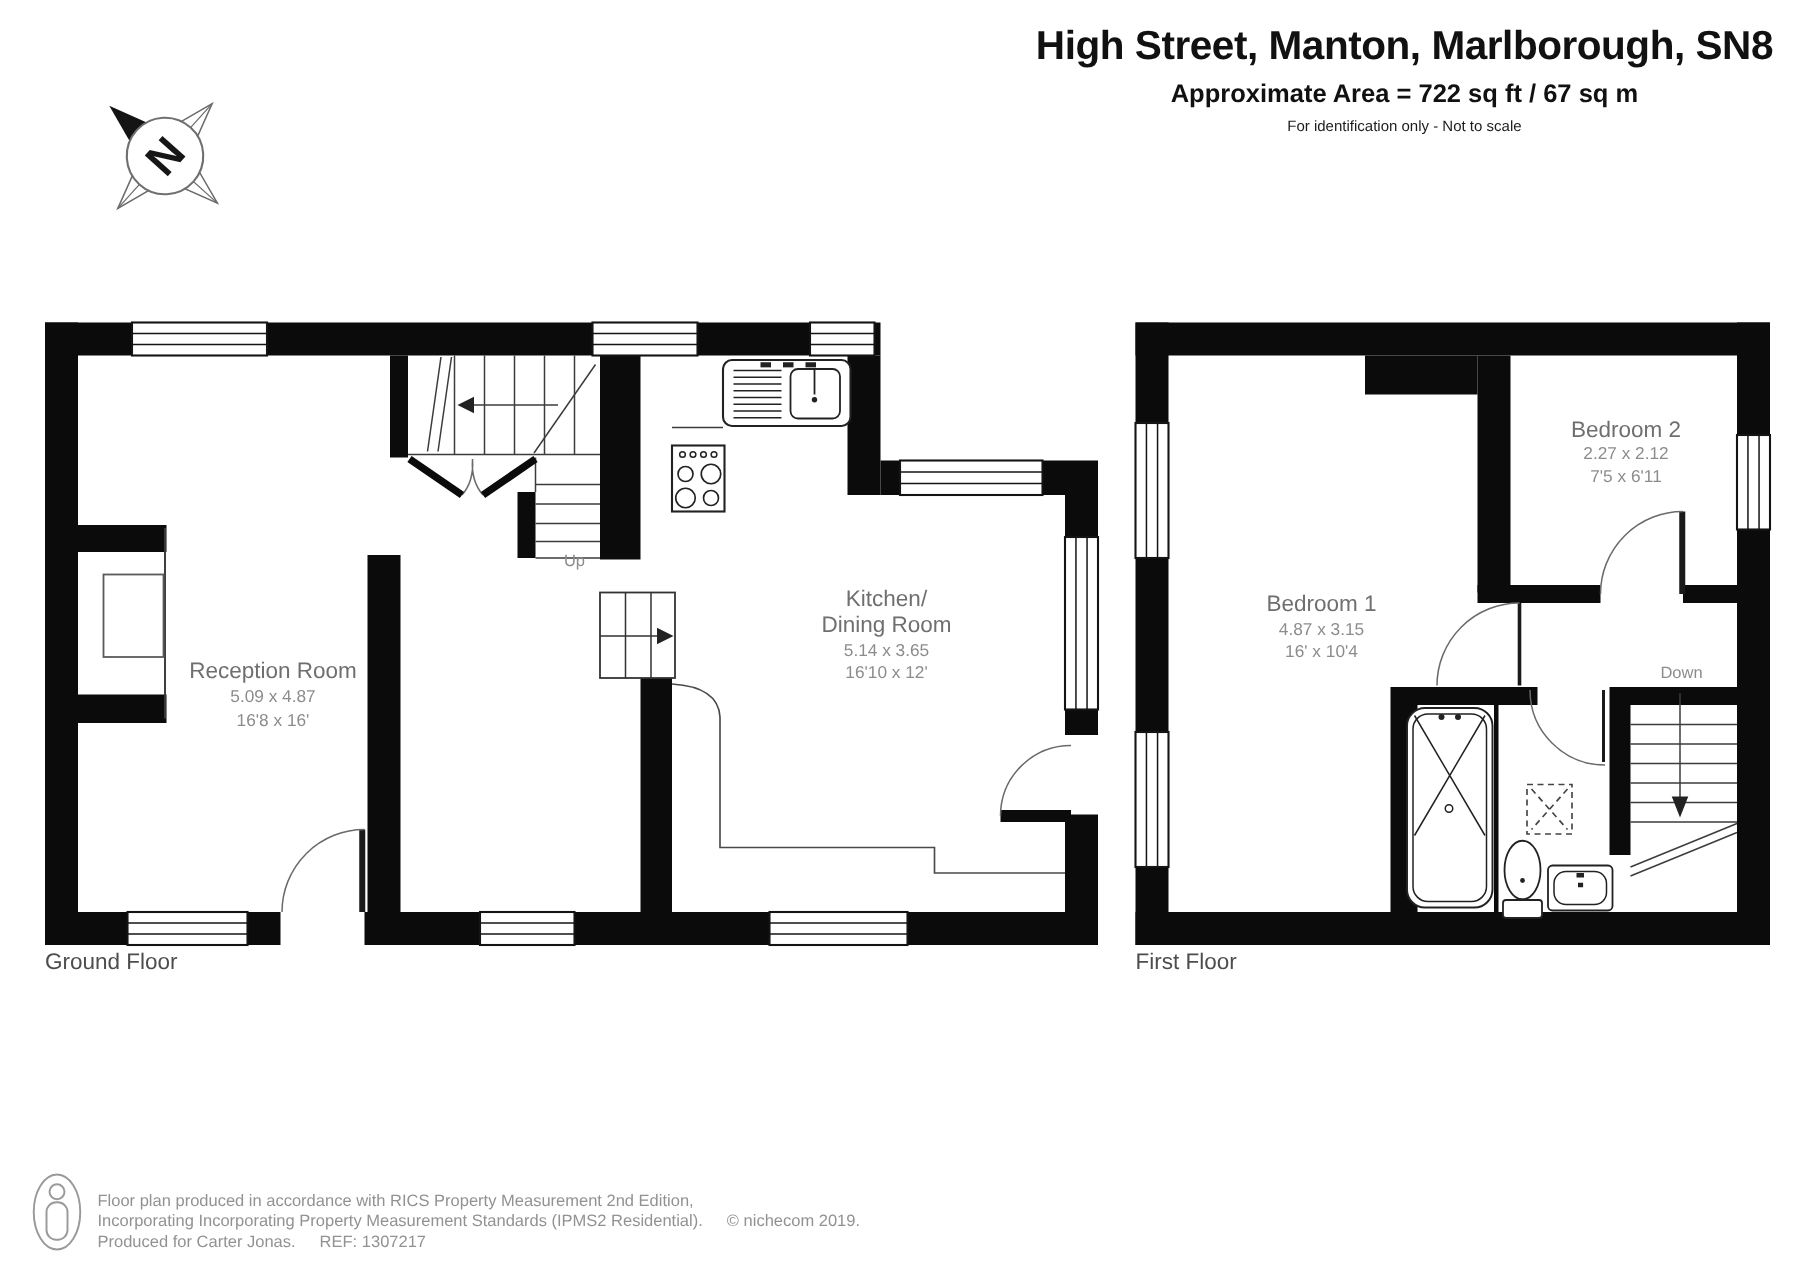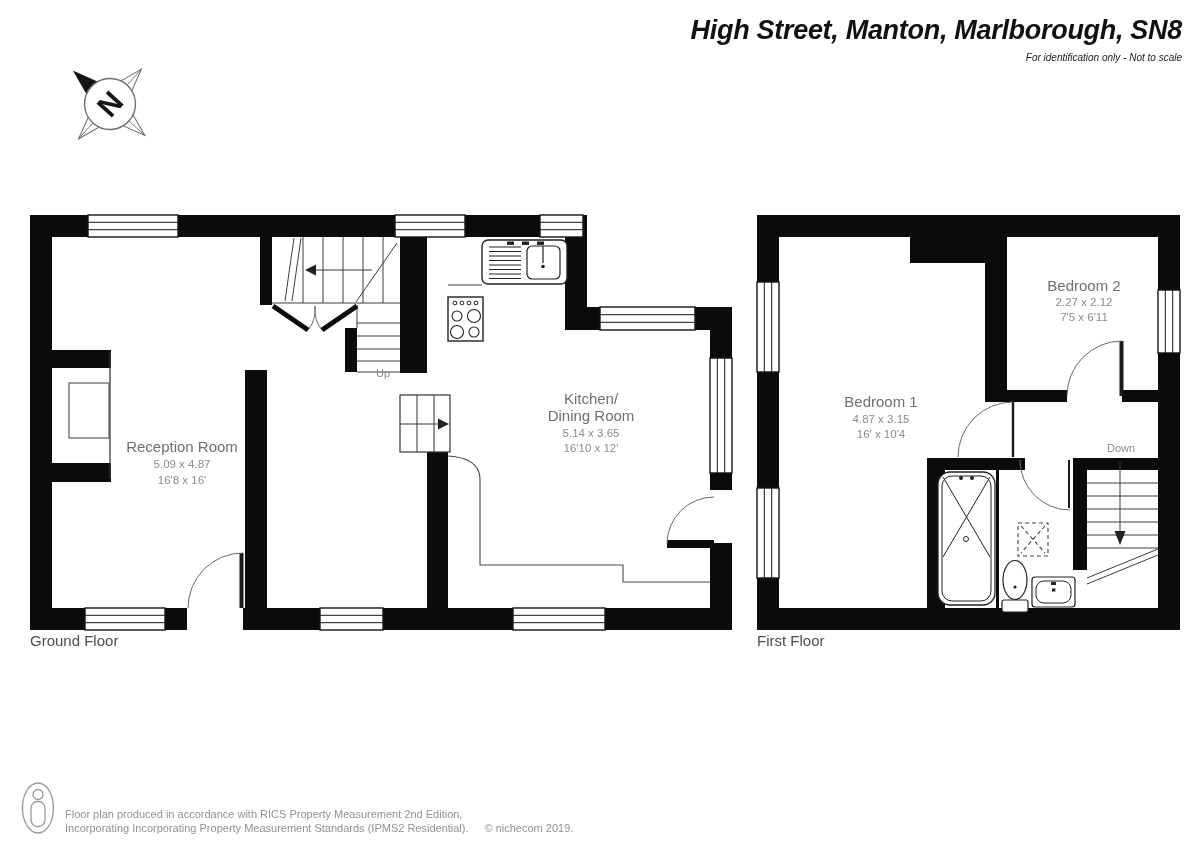--- a/index.html
+++ b/index.html
@@ -1,36 +1,37 @@
 <!DOCTYPE html>
 <html><head>
 <meta charset="utf-8">
 <style>
   html,body{margin:0;padding:0;background:#ffffff;}
   body{width:1200px;height:848px;position:relative;font-family:"Liberation Sans",sans-serif;overflow:hidden;}
-  .header{position:absolute;top:16px;right:18px;text-align:right;color:#111;font-style:italic;}
+  .header{position:absolute;top:16px;right:18px;text-align:center;color:#111;}
   .header .title{font-size:27px;font-weight:700;letter-spacing:-0.3px;margin:0;line-height:1.1;}
   .header .area{font-size:17px;font-weight:700;margin-top:7px;}
   .header .disclaimer{font-size:10px;font-weight:400;margin-top:6px;color:#1c1c1c;}
   .plan-svg{position:absolute;left:0;top:0;width:1200px;height:848px;}
   .footer{position:absolute;left:20px;top:781px;display:flex;align-items:flex-end;}
   .footer .ftext{margin-left:9px;margin-top:5px;font-size:11px;line-height:13.4px;color:#929292;}
   .footer .row span{display:inline-block;}
   .footer .gap{margin-left:16px;}
   svg text{font-family:"Liberation Sans",sans-serif;}
   .room-name{font-size:15px;fill:#6f6f6f;}
   .room-dim{font-size:11.5px;fill:#8c8c8c;}
   .stair-label{font-size:11px;fill:#8c8c8c;}
   .floor-label{font-size:15px;fill:#4d4d4d;}
 </style>
 </head>
 <body>
 
 <div class="header">
   <div class="title">High Street, Manton, Marlborough, SN8</div>
+  <div class="area">Approximate Area = 722 sq ft / 67 sq m</div>
   <div class="disclaimer">For identification only - Not to scale</div>
 </div>
 
 <svg class="plan-svg" viewBox="0 0 1200 848" xmlns="http://www.w3.org/2000/svg">
 
   <g transform="translate(110,104) rotate(-48)">
     <path d="M47,0 L10,-12 L10,12 Z" fill="#ffffff" stroke="#6b6b6b" stroke-width="1"></path>
     <path d="M0,47 L12,10 L-12,10 Z" fill="#ffffff" stroke="#6b6b6b" stroke-width="1"></path>
     <path d="M-47,0 L-10,-12 L-10,12 Z" fill="#ffffff" stroke="#6b6b6b" stroke-width="1"></path>
     <path d="M47,0 L10,0 M0,47 L0,10 M-47,0 L-10,0" stroke="#6b6b6b" stroke-width="0.8"></path>
@@ -241,14 +242,17 @@
   <svg width="36" height="54" viewBox="0 0 36 54">
     <ellipse cx="18" cy="27" rx="15.5" ry="25" fill="none" stroke="#9a9a9a" stroke-width="1.3"></ellipse>
     <circle cx="18" cy="13.5" r="5" fill="none" stroke="#9a9a9a" stroke-width="1.3"></circle>
     <rect x="11" y="20.5" width="14" height="25" rx="6.5" fill="none" stroke="#9a9a9a" stroke-width="1.3"></rect>
   </svg>
   <div class="ftext">
     <div class="row"><span>Floor plan produced in accordance with RICS Property Measurement 2nd Edition,</span></div>
     <div class="row">
       <span>Incorporating Incorporating Property Measurement Standards (IPMS2 Residential).</span><span class="gap">© nichecom 2019.</span>
     </div>
+    <div class="row">
+      <span>Produced for Carter Jonas.</span><span class="gap">REF: 1307217</span>
+    </div>
   </div>
 </div>
 
 </body></html>

